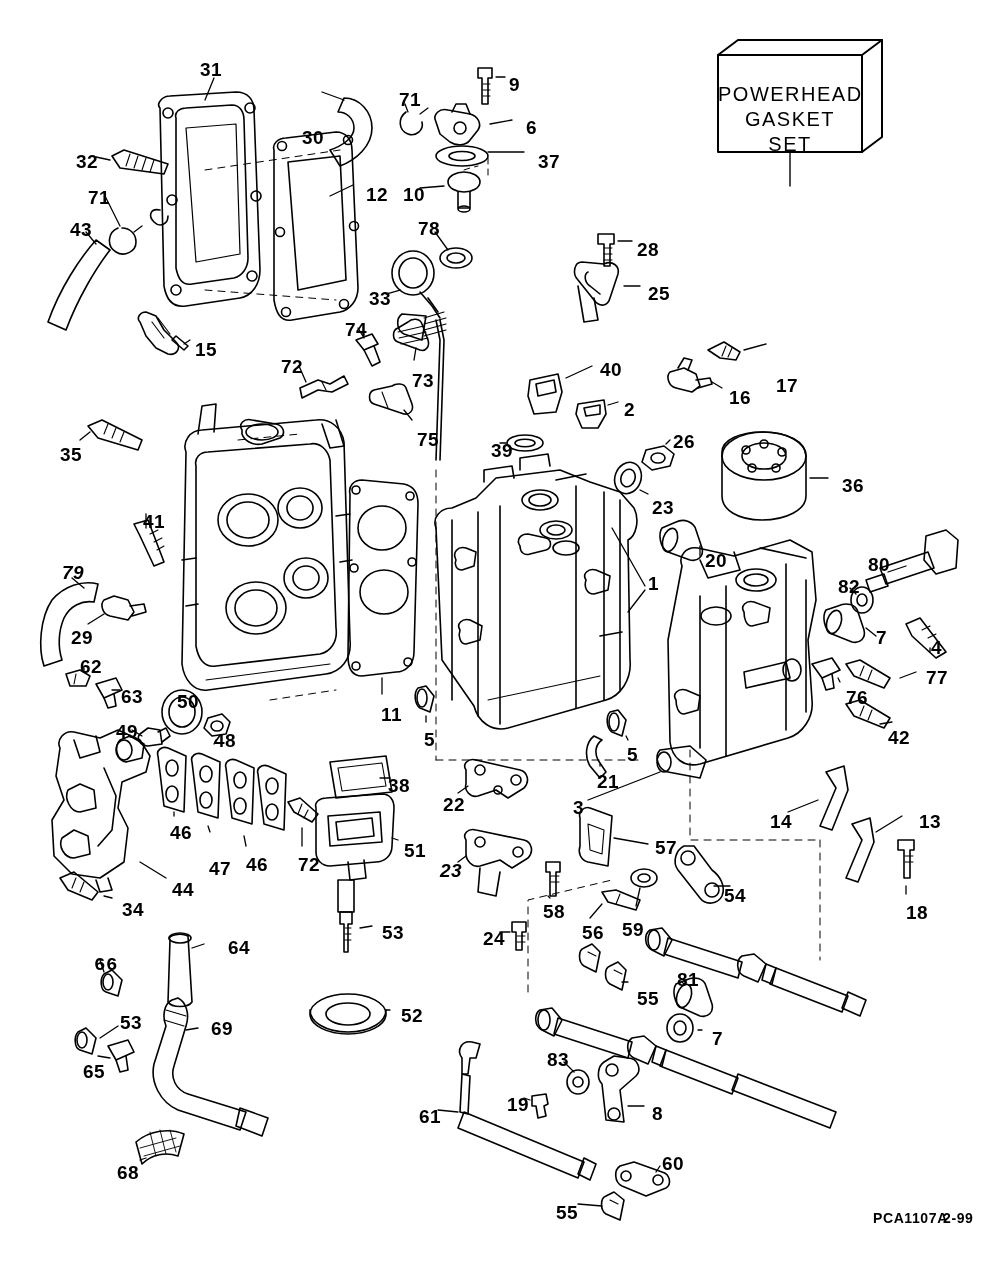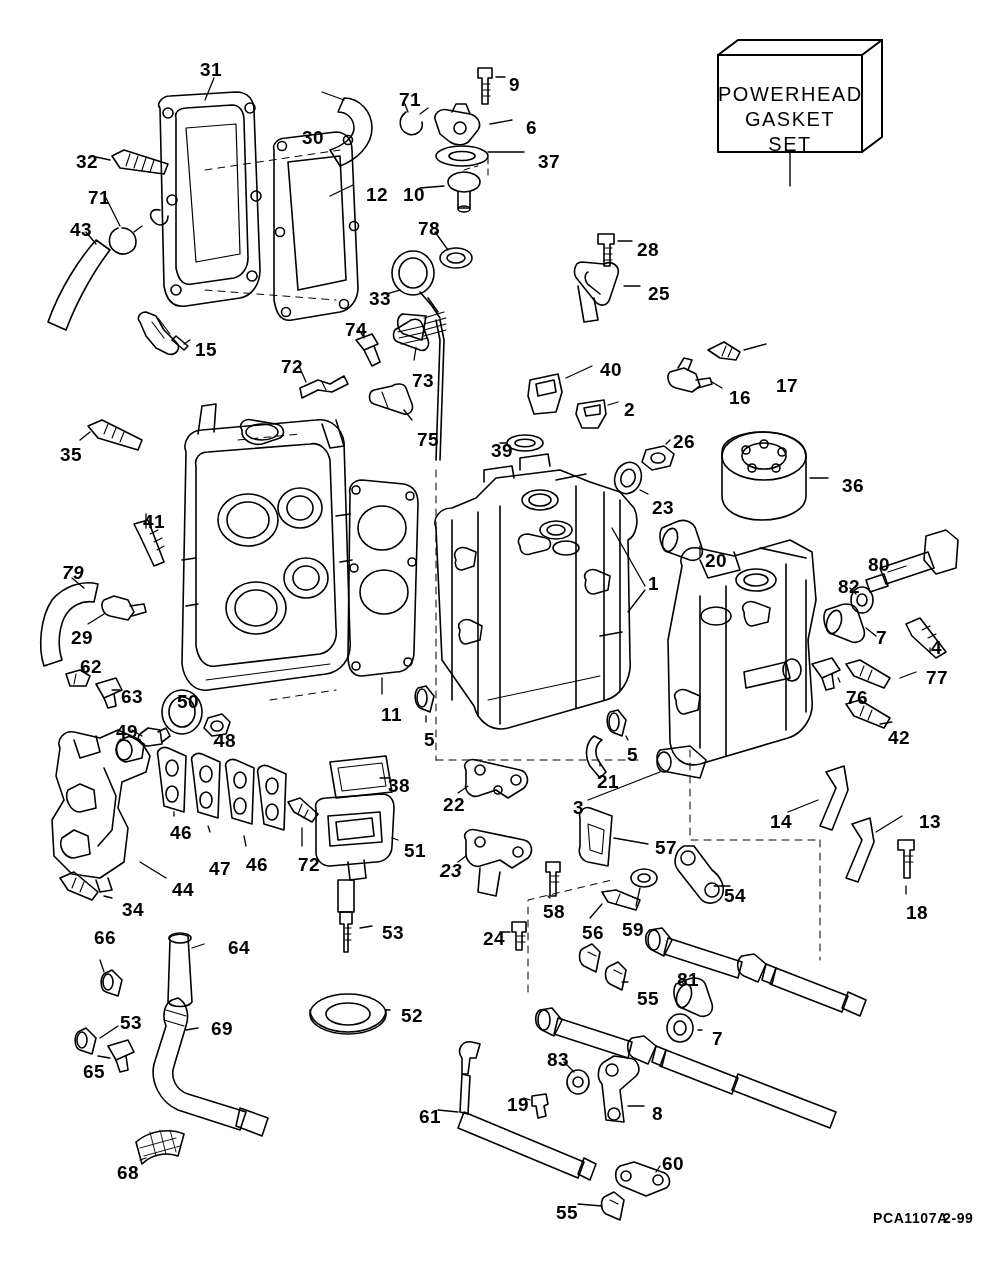--- a/index.html
+++ b/index.html
@@ -788,21 +788,21 @@
       <div class="callout" style="left: 655px; top: 838px;">57</div>
       <div class="callout" style="left: 172px; top: 880px;">44</div>
       <div class="callout" style="left: 122px; top: 900px;">34</div>
       <div class="callout" style="left: 724px; top: 886px;">54</div>
       <div class="callout" style="left: 543px; top: 902px;">58</div>
       <div class="callout" style="left: 570px; top: 923px; margin-left: 12px;">56</div>
       <div class="callout" style="left: 622px; top: 920px;">59</div>
       <div class="callout" style="left: 906px; top: 903px;">18</div>
       <div class="callout" style="left: 483px; top: 929px;">24</div>
       <div class="callout" style="left: 382px; top: 923px;">53</div>
-      <div class="callout" style="left: 94px; top: 928px;">66</div>
+      <div class="callout" style="left: 94px; top: 956px; font-family: Liberation Mono, monospace;">66</div>
       <div class="callout" style="left: 228px; top: 938px;">64</div>
       <div class="callout" style="left: 637px; top: 989px;">55</div>
       <div class="callout" style="left: 677px; top: 970px;">81</div>
       <div class="callout" style="left: 120px; top: 1013px;">53</div>
       <div class="callout" style="left: 401px; top: 1006px;">52</div>
       <div class="callout" style="left: 712px; top: 1029px;">7</div>
       <div class="callout" style="left: 211px; top: 1019px;">69</div>
       <div class="callout" style="left: 83px; top: 1062px;">65</div>
       <div class="callout" style="left: 547px; top: 1050px;">83</div>
       <div class="callout" style="left: 507px; top: 1095px;">19</div>

